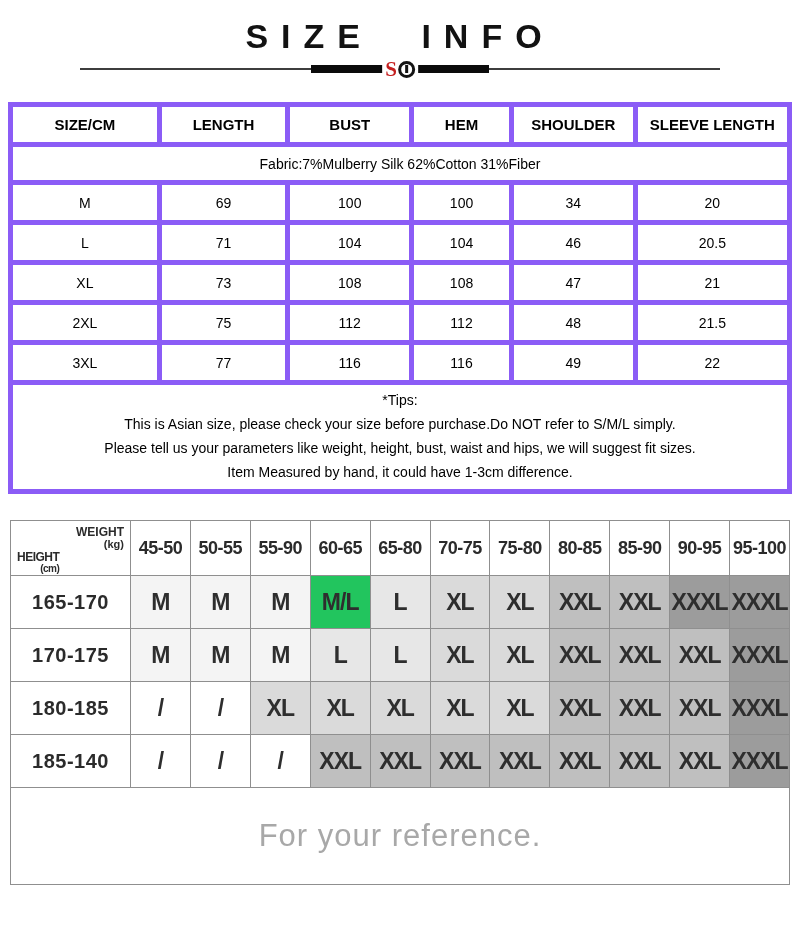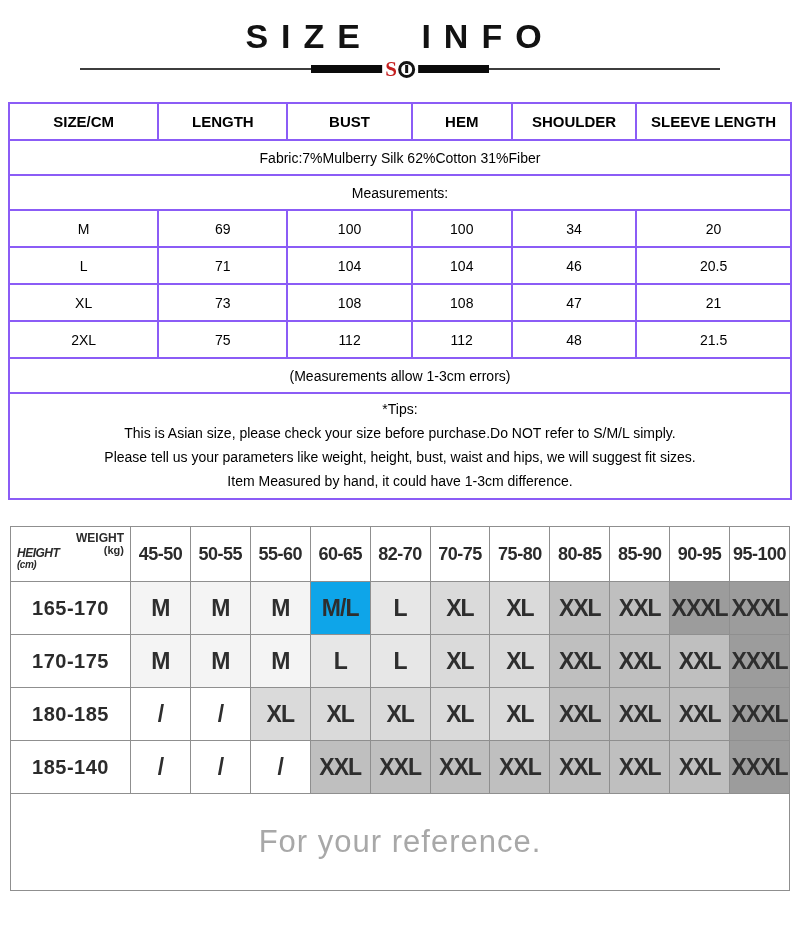--- a/index.html
+++ b/index.html
@@ -42,21 +42,21 @@
     border:3px solid #141414; border-radius:50%;
     display:flex; align-items:center; justify-content:center; background:#fff;
   }
   .emblem .ibar { width:3px; height:8px; background:#141414; }
 
   
   .size-table {
     width:784px; margin:22px auto 0;
     border-collapse:collapse; table-layout:fixed;
   }
-  .size-table th, .size-table td { border:2px solid #8b5cf6; }
+  .size-table th, .size-table td { border:5px solid #8b5cf6; }
   .wide-left { text-align:left; padding:0 5px;margin-left:36px; }
   .fabric-cell  { font-weight:bold; font-size:15px; height:32px; }
   .meas-cell    { font-weight:bold; font-size:15px; height:25px; }
   .size-table thead th { font-weight:bold; font-size:15px; height:33px; text-align:center; }
   .size-table tbody td { font-size:14px; height:33px; text-align:center; font-weight:normal; }
   .note-cell { font-size:13px; height:27px; font-weight:normal; }
   .tips-cell { font-size:13.5px; padding:3px 5px 9px; font-weight:normal; }
   .tips-cell p { margin:8px 0 0; line-height:16px; }
   .tips-cell p.first { margin-top:4px; }
 
@@ -72,21 +72,21 @@
     letter-spacing:-0.5px; background:#fff; text-align:center; padding:0;
   }
   .corner {
     position:relative; padding:0; background:
       linear-gradient(to bottom right,
         #ffffff calc(50% - 1px), #9a9a9a calc(50% - 1px),
         #9a9a9a calc(50% + 1px), #ffffff calc(50% + 1px));
   }
   .corner .w { position:absolute; top:5px; right:6px; text-align:right; font-size:12px; font-weight:bold; letter-spacing:0; line-height:12px; }
   .corner .w small { display:block; font-size:11px; font-weight:bold; }
-  .corner .h { position:absolute; bottom:10px; left:6px; text-align:left; font-size:12px; font-weight:bold; line-height:12px;font-style:italic; }
+  .corner .h { position:absolute; bottom:0; left:6px; text-align:right; font-size:12px; font-weight:bold; line-height:12px; }
   .corner .h small { display:block; font-size:10px; font-weight:bold; }
   .fit-table tbody th {
     height:50px; font-size:20px; font-weight:bold;
     background:#fff; text-align:center; letter-spacing:0.5px;
   }
   .fit-table tbody td {
     height:50px; font-size:23px; font-weight:bold;
     text-align:center; letter-spacing:-1px; color:#2e2e2e;
   }
   .fit-table .footer-cell {
@@ -117,23 +117,20 @@
       <col style="width:16.5%">
       <col style="width:15.9%">
     <col style="width:12.8%">
       <col style="width:15.9%">
       <col style="width:19.8%">
   </colgroup>
   <tbody>
     <tr>
       <td class="fabric-cell wide-left" colspan="6">Fabric:7%Mulberry Silk 62%Cotton 31%Fiber</td>
     </tr>
-    <tr>
-      <td class="meas-cell wide-left" colspan="6">Measurements:</td>
-    </tr>
   </tbody>
   <thead>
     <tr id="size-head-row">
         <th>SIZE/CM</th>
         <th>LENGTH</th>
         <th>BUST</th>
         <th>HEM</th>
         <th>SHOULDER</th>
         <th>SLEEVE LENGTH</th>
       </tr>
@@ -164,25 +161,30 @@
         <td>21</td>
       </tr>
       <tr>
         <td>2XL</td>
         <td>75</td>
         <td>112</td>
         <td>112</td>
         <td>48</td>
         <td>21.5</td>
       </tr>
+      <tr>
+        <td>3XL</td>
+        <td>77</td>
+        <td>116</td>
+        <td>116</td>
+        <td>49</td>
+        <td>22</td>
+      </tr>
     </tbody>
   <tbody>
-    <tr>
-      <td class="note-cell wide-left" colspan="6">(Measurements allow 1-3cm errors)</td>
-    </tr>
     <tr>
       <td class="tips-cell" colspan="6">
         <p class="first">*Tips:</p>
         <p>This is Asian size, please check your size before purchase.Do NOT refer to S/M/L simply.</p>
         <p>Please tell us your parameters like weight, height, bust, waist and hips, we will suggest fit sizes.</p>
         <p>Item Measured by hand, it could have 1-3cm difference.</p>
       </td>
     </tr>
   </tbody>
 </table>
@@ -209,38 +211,38 @@
           <span>WEIGHT</span>
           <small>(kg)</small>
         </span>
         <span class="h">
           <span>HEIGHT</span>
           <small>(cm)</small>
         </span>
       </th>
     <th>45-50</th>
         <th>50-55</th>
-        <th>55-60</th>
+        <th>55-90</th>
         <th>60-65</th>
-        <th>82-70</th>
+        <th>65-80</th>
         <th>70-75</th>
         <th>75-80</th>
         <th>80-85</th>
         <th>85-90</th>
         <th>90-95</th>
         <th>95-100</th>
       </tr>
   </thead>
   <tbody id="fit-body">
       <tr>
         <th>165-170</th>
         <td style="background: rgb(244, 244, 244);">M</td>
         <td style="background: rgb(244, 244, 244);">M</td>
         <td style="background: rgb(244, 244, 244);">M</td>
-        <td style="background: #0ea5e9;">M/L</td>
+        <td style="background: #22c55e;">M/L</td>
         <td style="background: rgb(231, 231, 231);">L</td>
         <td style="background: rgb(218, 218, 218);">XL</td>
         <td style="background: rgb(218, 218, 218);">XL</td>
         <td style="background: rgb(191, 191, 191);">XXL</td>
         <td style="background: rgb(191, 191, 191);">XXL</td>
         <td style="background: rgb(156, 156, 156);">XXXL</td>
         <td style="background: rgb(156, 156, 156);">XXXL</td>
       </tr>
       <tr>
         <th>170-175</th>

